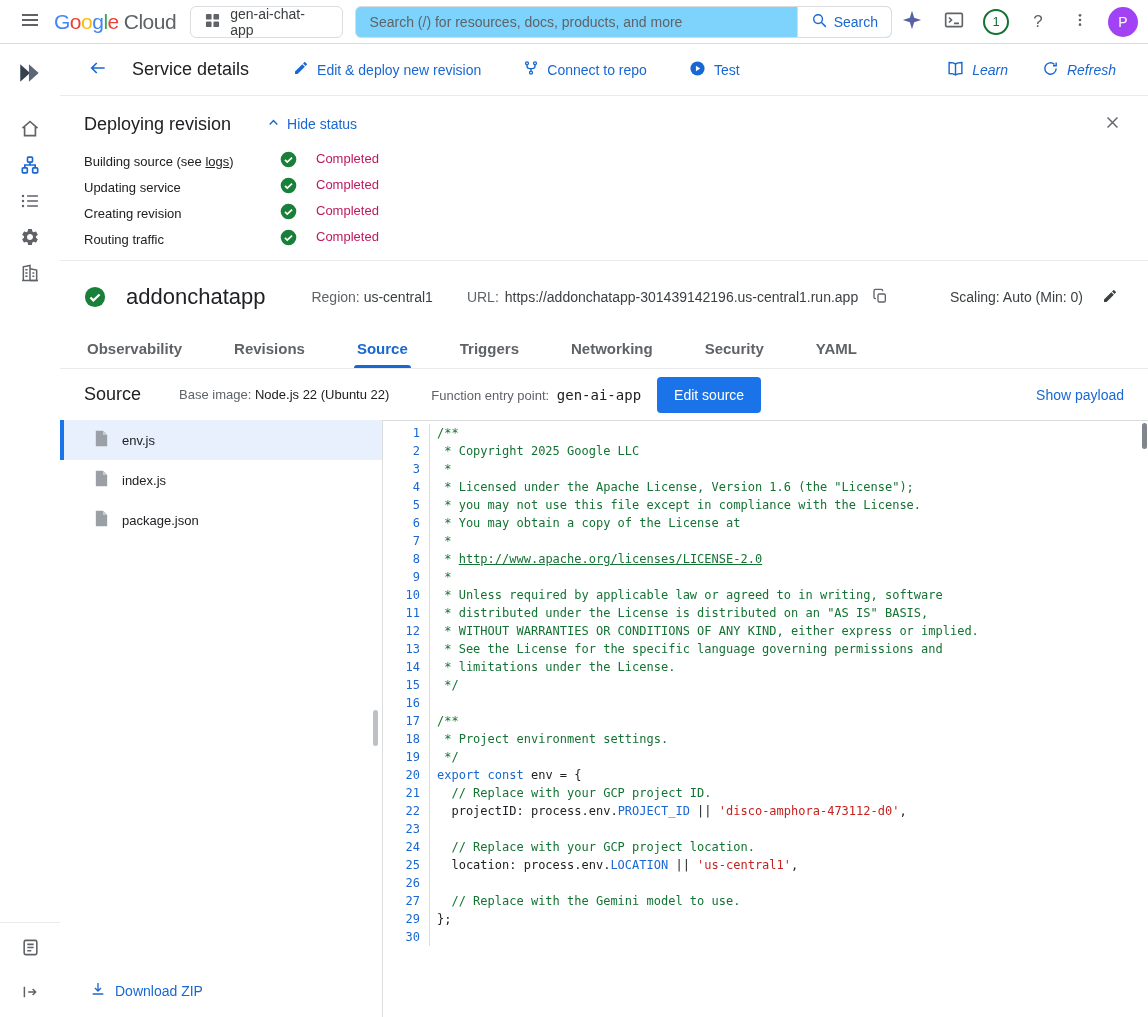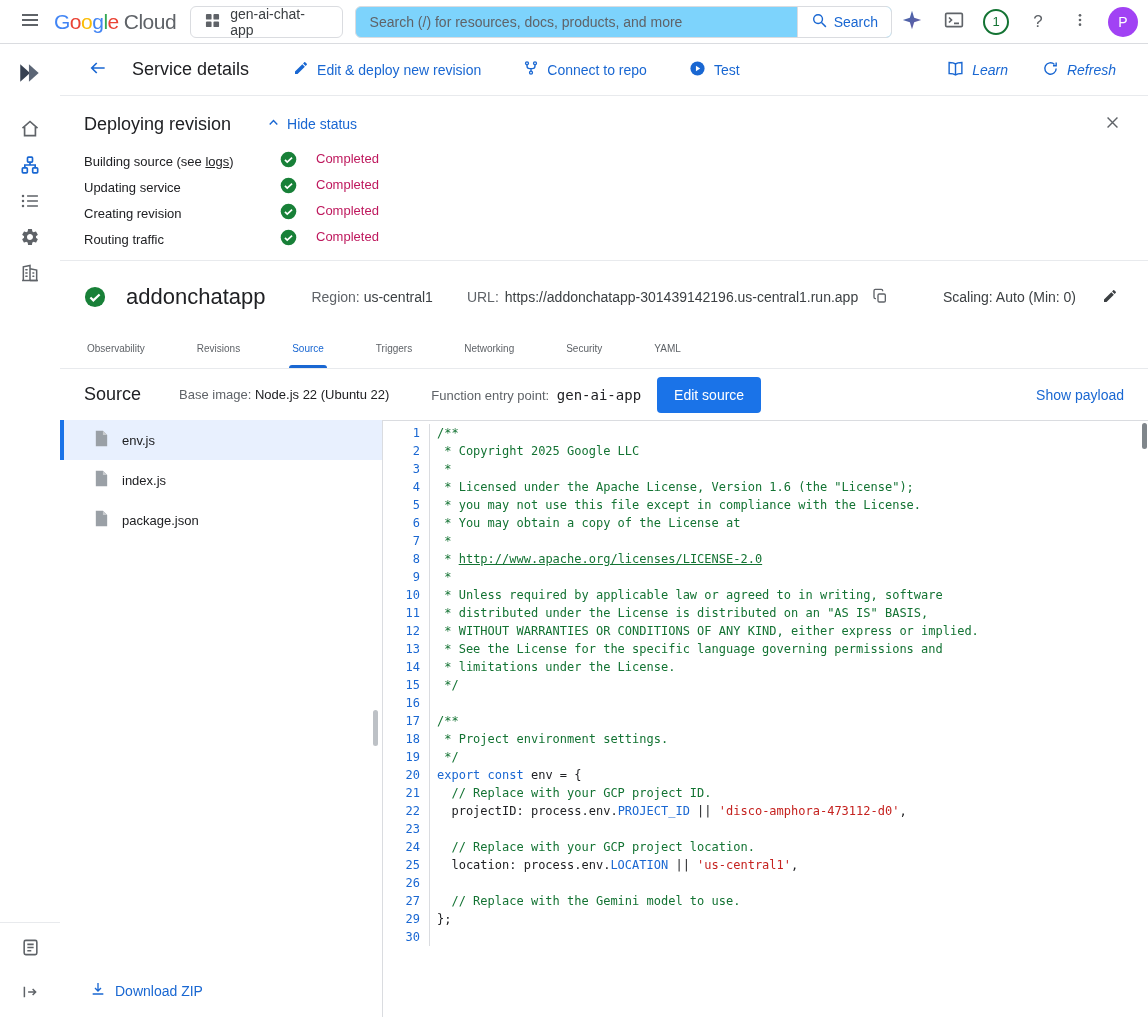--- a/index.html
+++ b/index.html
@@ -67,24 +67,24 @@
   .service-row { display:flex; align-items:center; padding:22px 24px 18px; }
   .service-check { margin-right:20px; display:flex; }
   .service-name { font-size:22px; font-weight:400; margin-right:34px; }
   .meta { font-size:14px; }
   .meta .lbl { color:#5f6368; }
   .meta .val { color:#3c4043; }
   .service-region { margin-right:34px;padding-left:12px; }
   .service-url { display:flex; align-items:center; gap:6px; margin-right:8px; }
   .service-url .val { cursor:pointer; }
   .icon-btn { width:28px; height:28px; display:flex; align-items:center; justify-content:center; border-radius:50%; }
-  .service-scaling { margin-left:auto; display:flex; align-items:center; gap:20px; color:#3c4043; font-size:14px; }
+  .service-scaling { margin-left:auto; display:flex; align-items:center; gap:13px; color:#3c4043; font-size:14px; }
 
   .tabs { display:flex; align-items:stretch; height:40px; padding:0 24px; border-bottom:1px solid #e8eaed; }
-  .tab { display:flex; align-items:center; padding:0 3px; margin-right:46px; font-size:10px; font-weight:400;
+  .tab { display:flex; align-items:center; padding:0 3px; margin-right:46px; font-size:15px; font-weight:700;
     color:#5f6368; position:relative; cursor:pointer; white-space:nowrap; }
   .tab.active { color:#1967d2; }
   .tab.active::after { content:""; position:absolute; left:0; right:0; bottom:0; height:3px;
     background:#1967d2; border-radius:3px 3px 0 0; }
 
   .source-toolbar { display:flex; align-items:center; height:51px; padding:0 24px; }
   .source-h { font-size:18px; font-weight:400; margin-right:38px; }
   .tb-meta { font-size:13px; margin-right:42px; }
   .tb-meta .lbl { color:#5f6368; }
   .tb-meta .val { color:#202124; }

